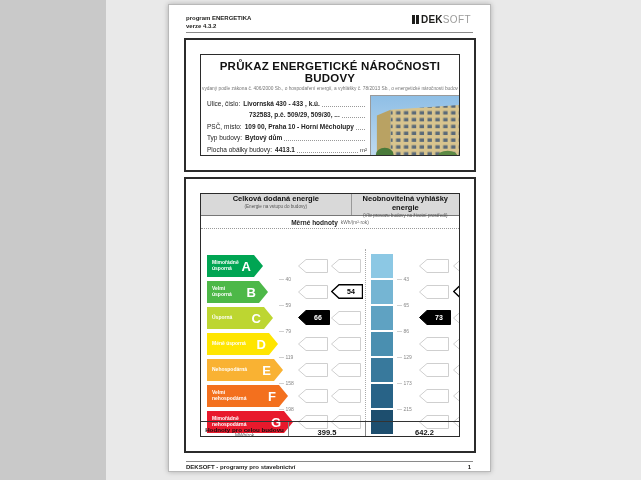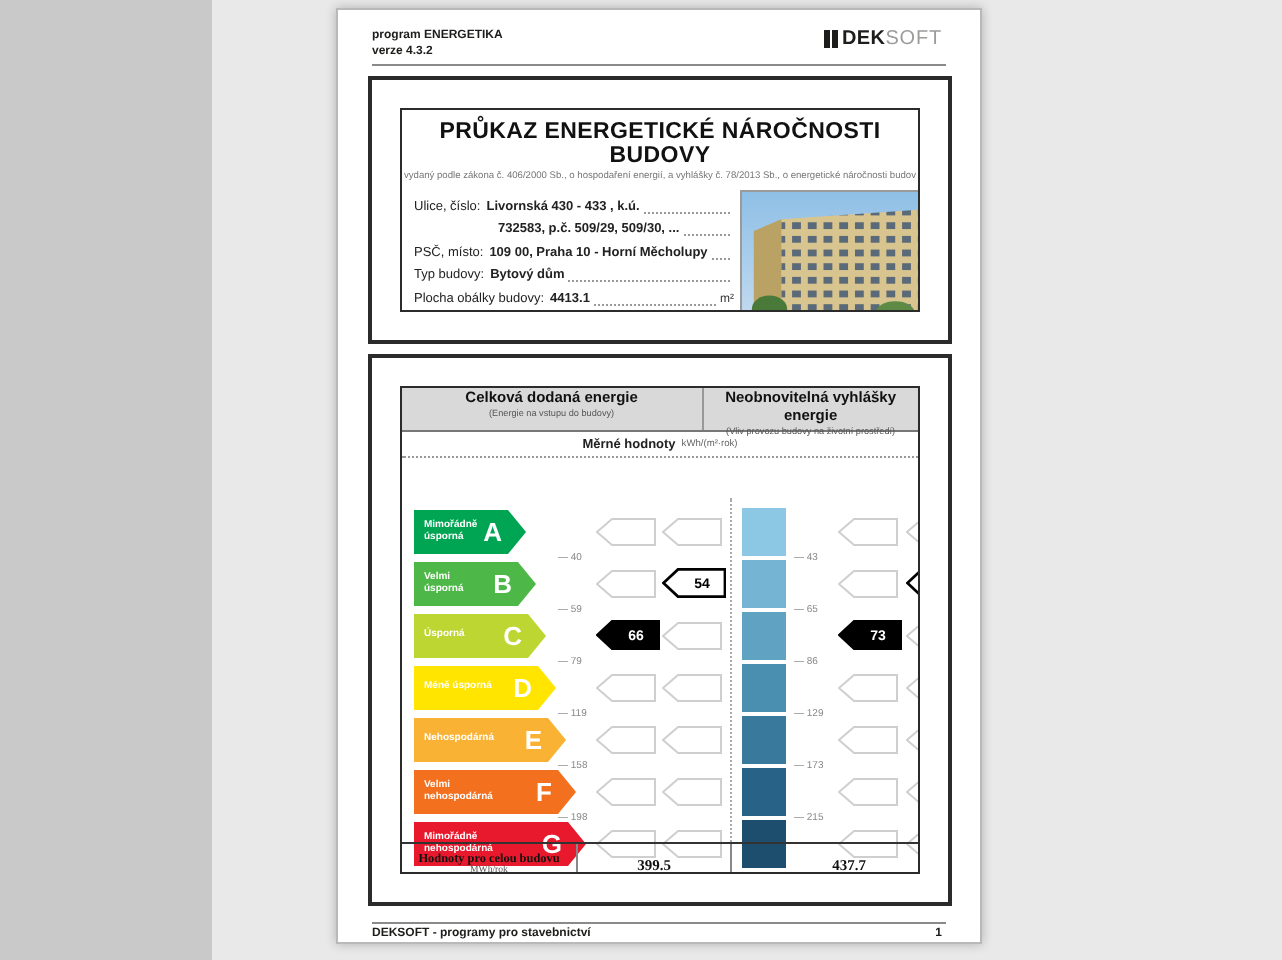--- a/index.html
+++ b/index.html
@@ -49,21 +49,21 @@
   .scale-unit { font-size:4.8px; color:#666; margin-left:3px; }
   .chart { position:absolute; left:0; top:55px; width:282px; height:190px; }
   .v-divider { position:absolute; left:164px; top:0; height:190px; border-left:1px dotted #aaa; }
   .cls-arrow { position:absolute; height:22px; }
   .cls-letter { position:absolute; right:12px; top:50%; transform:translateY(-50%); font-size:13px; font-weight:800; color:#fff; }
   .cls-label { position:absolute; left:5px; top:50%; transform:translateY(-50%); font-size:5px; font-weight:bold;
                color:#fff; line-height:1.15; width:calc(100% - 34px); }
   .bound { position:absolute; font-size:5px; color:#888; white-space:nowrap; }
   .grad-seg { position:absolute; left:170px; width:22px; height:24px; }
   .ghost, .marker { position:absolute; }
-  .totals { position:absolute; left:0; top:227px; width:282px; height:21px; border-top:1.5px solid #333; display:flex;font-family:Liberation Serif, serif; }
+  .totals { position:absolute; left:0; top:227px; width:282px; height:21px; border-top:1.5px solid #333; display:flex; }
   .t-cell1 { width:88px; border-right:1px solid #888; display:flex; flex-direction:column; justify-content:center; text-align:center; }
   .t-cell2 { width:77px; border-right:1px solid #888; display:flex; align-items:center; justify-content:center; }
   .t-cell3 { flex:1; display:flex; align-items:center; justify-content:center; }
   .t-label { font-size:6.2px; font-weight:bold; color:#111; }
   .t-unit { font-size:4.8px; color:#555; }
   .t-val { font-size:7.5px; font-weight:bold; color:#111; }
 
   
   .foot-rule { position:absolute; left:17px; right:17px; top:456px; border-top:1px solid #8a8a8a; }
   .foot-left { position:absolute; left:17px; top:459px; font-size:6px; font-weight:bold; color:#1d1d1b; }
@@ -322,21 +322,21 @@
 
         <div class="totals">
           <div class="t-cell1">
             <div class="t-label">Hodnoty pro celou budovu</div>
             <div class="t-unit">MWh/rok</div>
           </div>
           <div class="t-cell2">
             <span class="t-val">399.5</span>
           </div>
           <div class="t-cell3">
-            <span class="t-val">437.7</span>
+            <span class="t-val">642.2</span>
           </div>
         </div>
       </div>
     </div>
 
     <div class="foot-rule"></div>
     <div class="foot-left">DEKSOFT - programy pro stavebnictví</div>
     <div class="foot-page">1</div>
   </div>
 </div>

